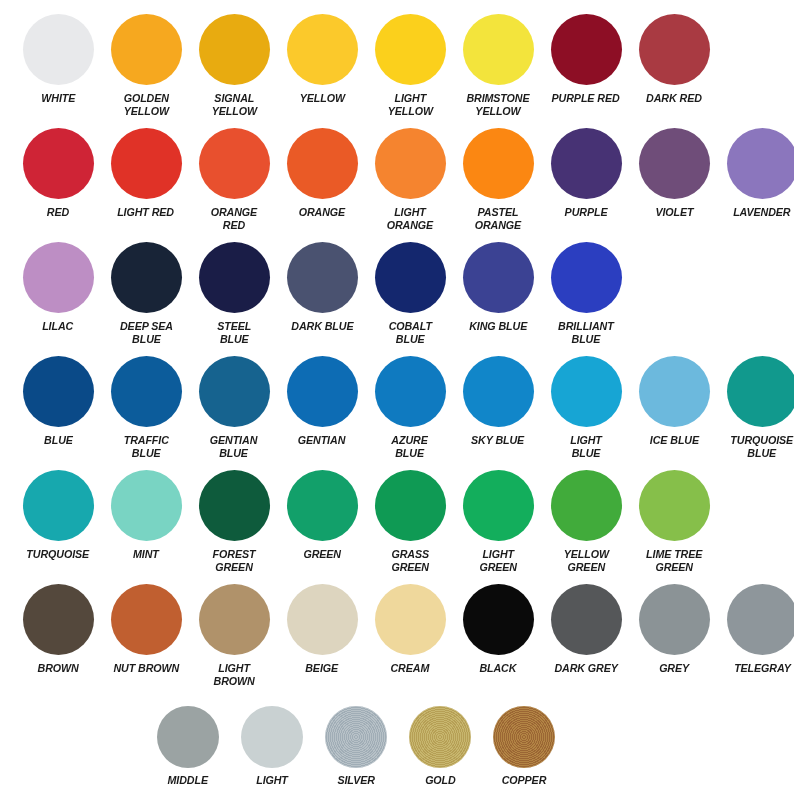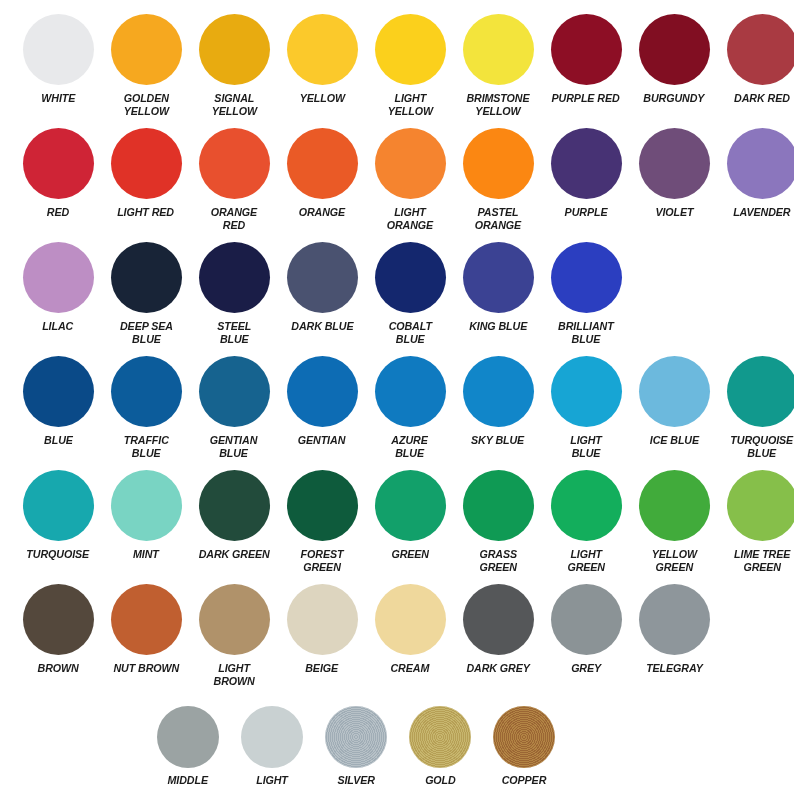--- a/index.html
+++ b/index.html
@@ -122,24 +122,20 @@
     <div class="cell">
         <div class="swatch" style="background-color:#f3e43c;"></div>
         <div class="label">BRIMSTONE
 YELLOW</div>
       </div>
     <div class="cell">
         <div class="swatch" style="background-color:#8d0e25;"></div>
         <div class="label">PURPLE RED</div>
       </div>
     <div class="cell">
-        <div class="swatch" style="background-color:#810e22;"></div>
-        <div class="label">BURGUNDY</div>
-      </div>
-    <div class="cell">
         <div class="swatch" style="background-color:#a93a42;"></div>
         <div class="label">DARK RED</div>
       </div>
   </div>
 
   <div class="row" id="row-1">
     <div class="cell">
         <div class="swatch" style="background-color:#cf2436;"></div>
         <div class="label">RED</div>
       </div>
@@ -262,24 +258,20 @@
   <div class="row" id="row-4">
     <div class="cell">
         <div class="swatch" style="background-color:#17a8ae;"></div>
         <div class="label">TURQUOISE</div>
       </div>
     <div class="cell">
         <div class="swatch" style="background-color:#79d4c3;"></div>
         <div class="label">MINT</div>
       </div>
     <div class="cell">
-        <div class="swatch" style="background-color:#224b3b;"></div>
-        <div class="label">DARK GREEN</div>
-      </div>
-    <div class="cell">
         <div class="swatch" style="background-color:#0e5b3c;"></div>
         <div class="label">FOREST
 GREEN</div>
       </div>
     <div class="cell">
         <div class="swatch" style="background-color:#12a06a;"></div>
         <div class="label">GREEN</div>
       </div>
     <div class="cell">
         <div class="swatch" style="background-color:#0f9a54;"></div>
@@ -319,20 +311,24 @@
       </div>
     <div class="cell">
         <div class="swatch" style="background-color:#ddd5bf;"></div>
         <div class="label">BEIGE</div>
       </div>
     <div class="cell">
         <div class="swatch" style="background-color:#efd89c;"></div>
         <div class="label">CREAM</div>
       </div>
     <div class="cell">
+        <div class="swatch" style="background-color:#0a0a0a;"></div>
+        <div class="label">BLACK</div>
+      </div>
+    <div class="cell">
         <div class="swatch" style="background-color:#555759;"></div>
         <div class="label">DARK GREY</div>
       </div>
     <div class="cell">
         <div class="swatch" style="background-color:#8b9396;"></div>
         <div class="label">GREY</div>
       </div>
     <div class="cell">
         <div class="swatch" style="background-color:#8e969b;"></div>
         <div class="label">TELEGRAY</div>

